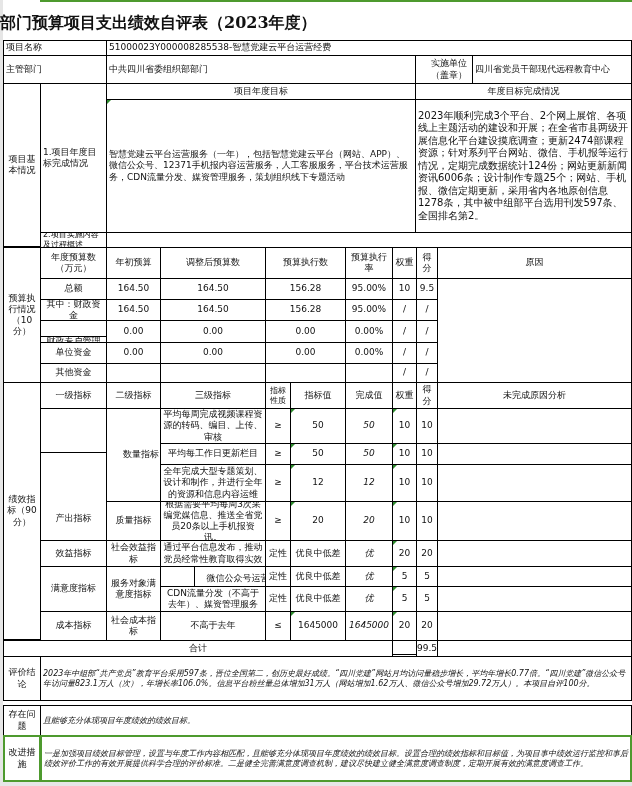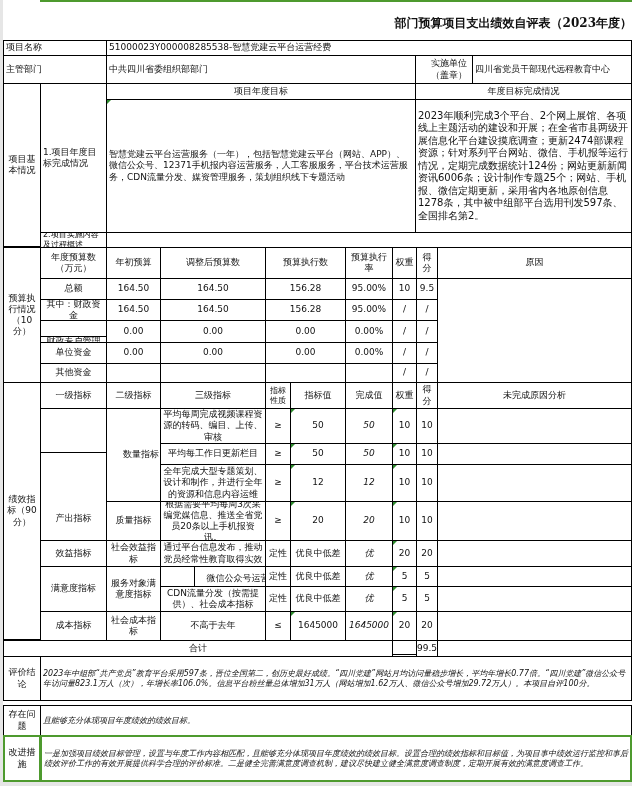--- a/index.html
+++ b/index.html
@@ -1,22 +1,22 @@
 <!DOCTYPE html>
 <html><head>
 <meta charset="utf-8">
 <style>
   html, body { margin:0; padding:0; }
   body { width:632px; height:786px; background:#ffffff; position:relative; overflow:hidden;
          font-family: "DejaVu Sans", "Liberation Sans", sans-serif; font-size:9px; color:#111; }
   .topbar { position:absolute; left:40px; top:0; width:592px; height:2px; background:#4e9a2e; }
   .leftmargin { position:absolute; left:0; top:0; width:3px; height:786px; background:#e6e6e6; }
   .bottombar { position:absolute; left:0; top:782px; width:632px; height:4px; background:#e6e6e6; }
-  .title { position:absolute; left:0; top:8px; width:632px; height:30px; text-align:right;
-           font-family:"DejaVu Serif","Liberation Serif",serif; font-weight:bold; font-size:12px; line-height:30px; }
+  .title { position:absolute; left:0; top:8px; width:632px; height:30px; text-align:left;
+           font-family:"DejaVu Serif","Liberation Serif",serif; font-weight:bold; font-size:16px; line-height:30px; }
   .c { position:absolute; box-sizing:border-box; border:1px solid #000; display:flex; align-items:center;
        justify-content:center; text-align:center; line-height:1.25; padding:1px 2px; overflow:hidden; background:#fff; }
   .l { justify-content:flex-start; text-align:left; }
   .it { font-style:italic; }
   .sm { font-size:8px; }
   .tri::before { content:""; position:absolute; left:0; top:0; width:0; height:0;
                  border-top:4px solid #2e8b2e; border-right:4px solid transparent; }
   .green { border:2px solid #4e9a2e; }
 </style>
 </head>
@@ -156,21 +156,21 @@
 <div class="c" style="left:437px;top:540px;width:195px;height:27px;"></div>
 
 <div class="c" style="left:160px;top:566px;width:106px;height:25px;margin-left:34px;">微信公众号运营服务</div>
 <div class="c" style="left:265px;top:566px;width:26px;height:21px;">定性</div>
 <div class="c" style="left:290px;top:566px;width:56px;height:21px;">优良中低差</div>
 <div class="c it" style="left:345px;top:566px;width:48px;height:21px;">优</div>
 <div class="c tri" style="left:392px;top:566px;width:25px;height:21px;">5</div>
 <div class="c" style="left:416px;top:566px;width:22px;height:21px;">5</div>
 <div class="c" style="left:437px;top:566px;width:195px;height:21px;"></div>
 
-<div class="c" style="left:160px;top:586px;width:106px;height:26px;">CDN流量分发（按需提供）、社会成本指标</div>
+<div class="c" style="left:160px;top:586px;width:106px;height:26px;">CDN流量分发（不高于去年）、媒资管理服务</div>
 <div class="c" style="left:265px;top:586px;width:26px;height:26px;">定性</div>
 <div class="c" style="left:290px;top:586px;width:56px;height:26px;">优良中低差</div>
 <div class="c it" style="left:345px;top:586px;width:48px;height:26px;">优</div>
 <div class="c tri" style="left:392px;top:586px;width:25px;height:26px;">5</div>
 <div class="c" style="left:416px;top:586px;width:22px;height:26px;">5</div>
 <div class="c" style="left:437px;top:586px;width:195px;height:26px;"></div>
 
 <div class="c" style="left:160px;top:611px;width:106px;height:30px;">不高于去年</div>
 <div class="c" style="left:265px;top:611px;width:26px;height:30px;">≤</div>
 <div class="c tri" style="left:290px;top:611px;width:56px;height:30px;">1645000</div>

